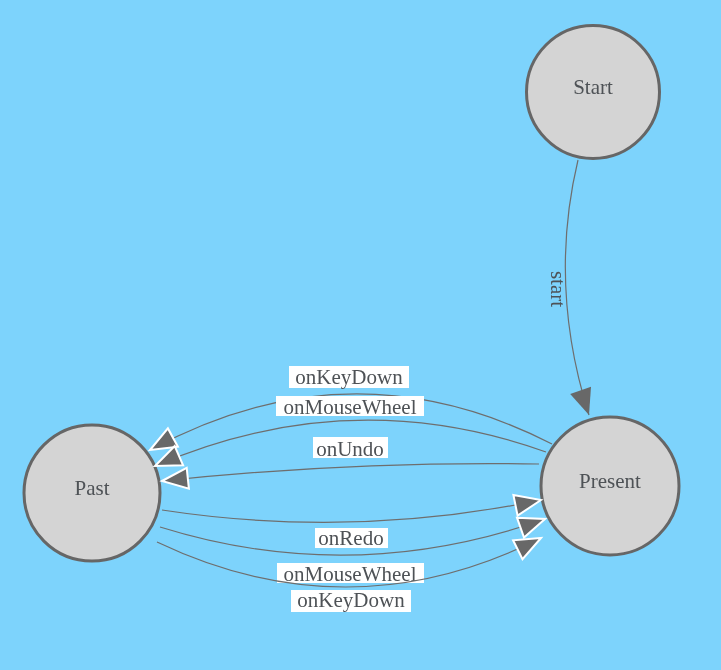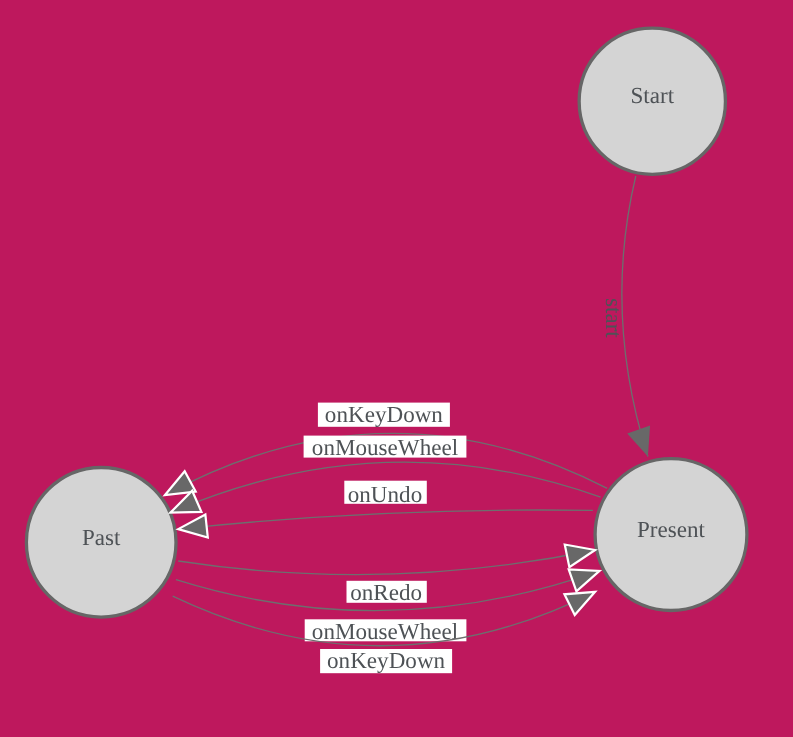--- a/index.html
+++ b/index.html
@@ -4,21 +4,21 @@
 <style>
   html, body {
     margin: 0;
     padding: 0;
     background: #ffffff;
   }
   .stage {
     position: relative;
     width: 721px;
     height: 670px;
-    background: #be185d;
+    background: #7dd3fc;
     overflow: hidden;
     font-family: "Liberation Serif", "DejaVu Serif", serif;
   }
   svg { display: block; }
   .state-circle {
     stroke: #666666;
     stroke-width: 3;
   }
   .edge {
     fill: none;

